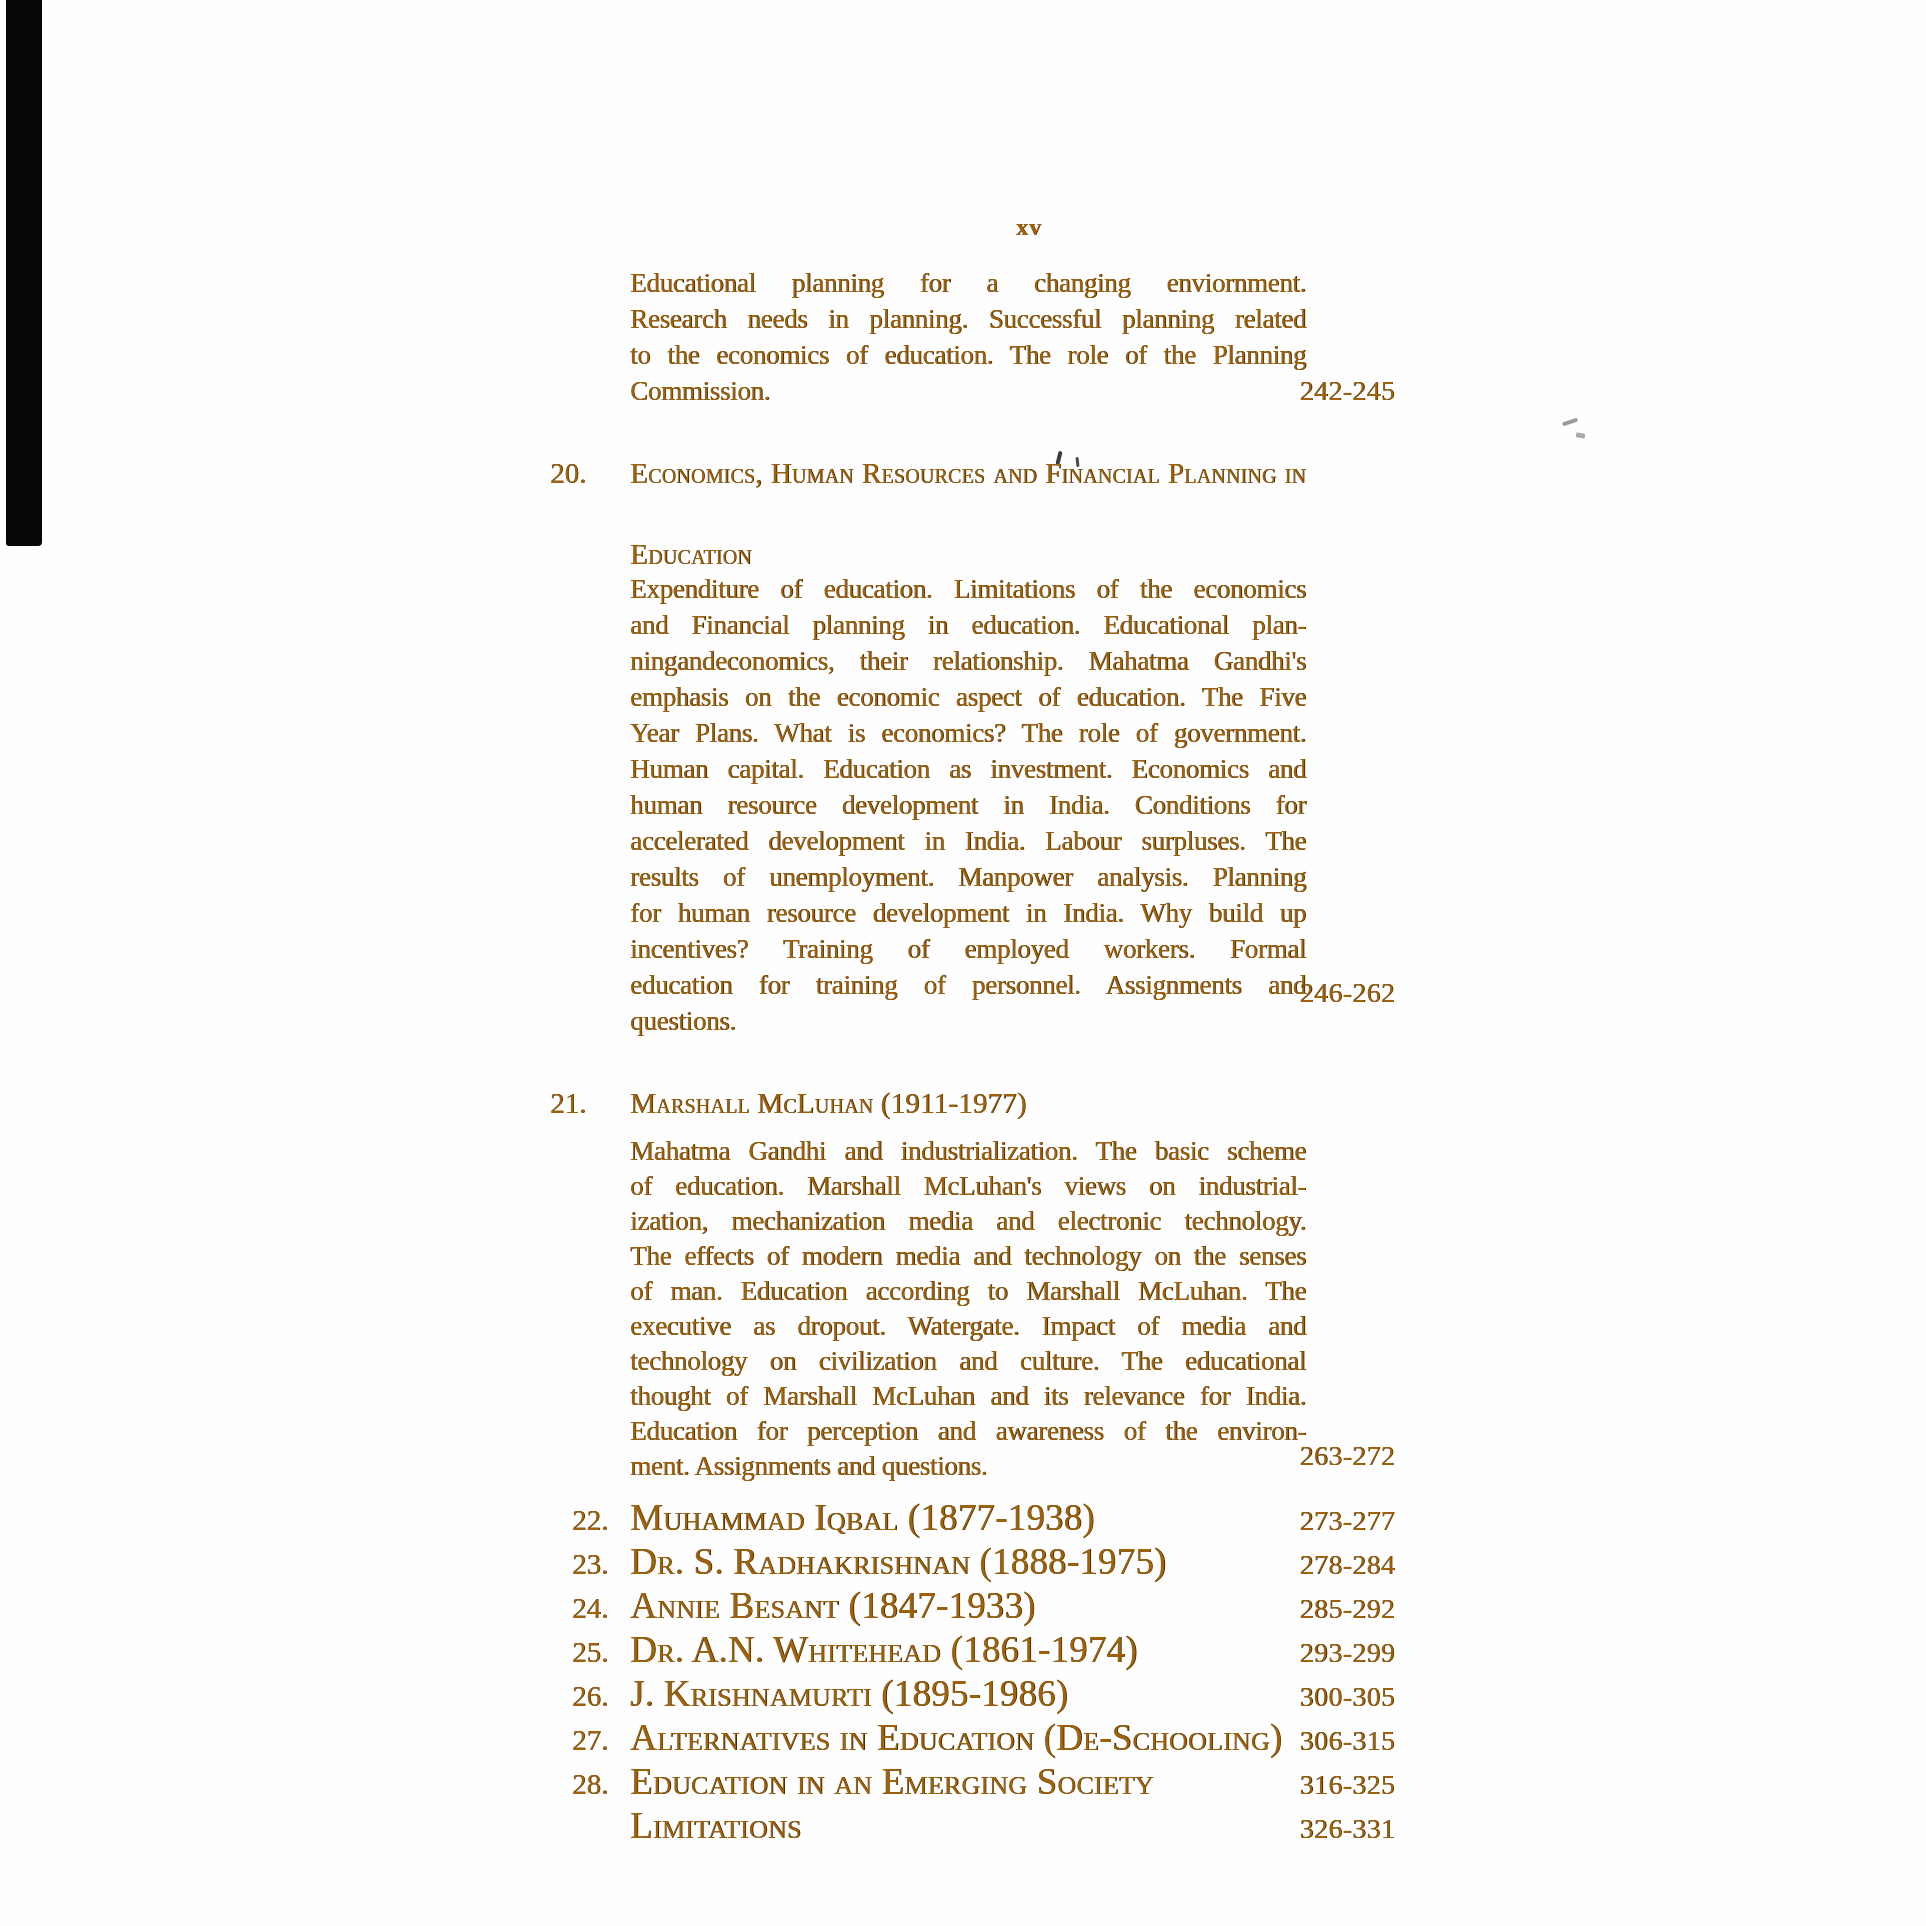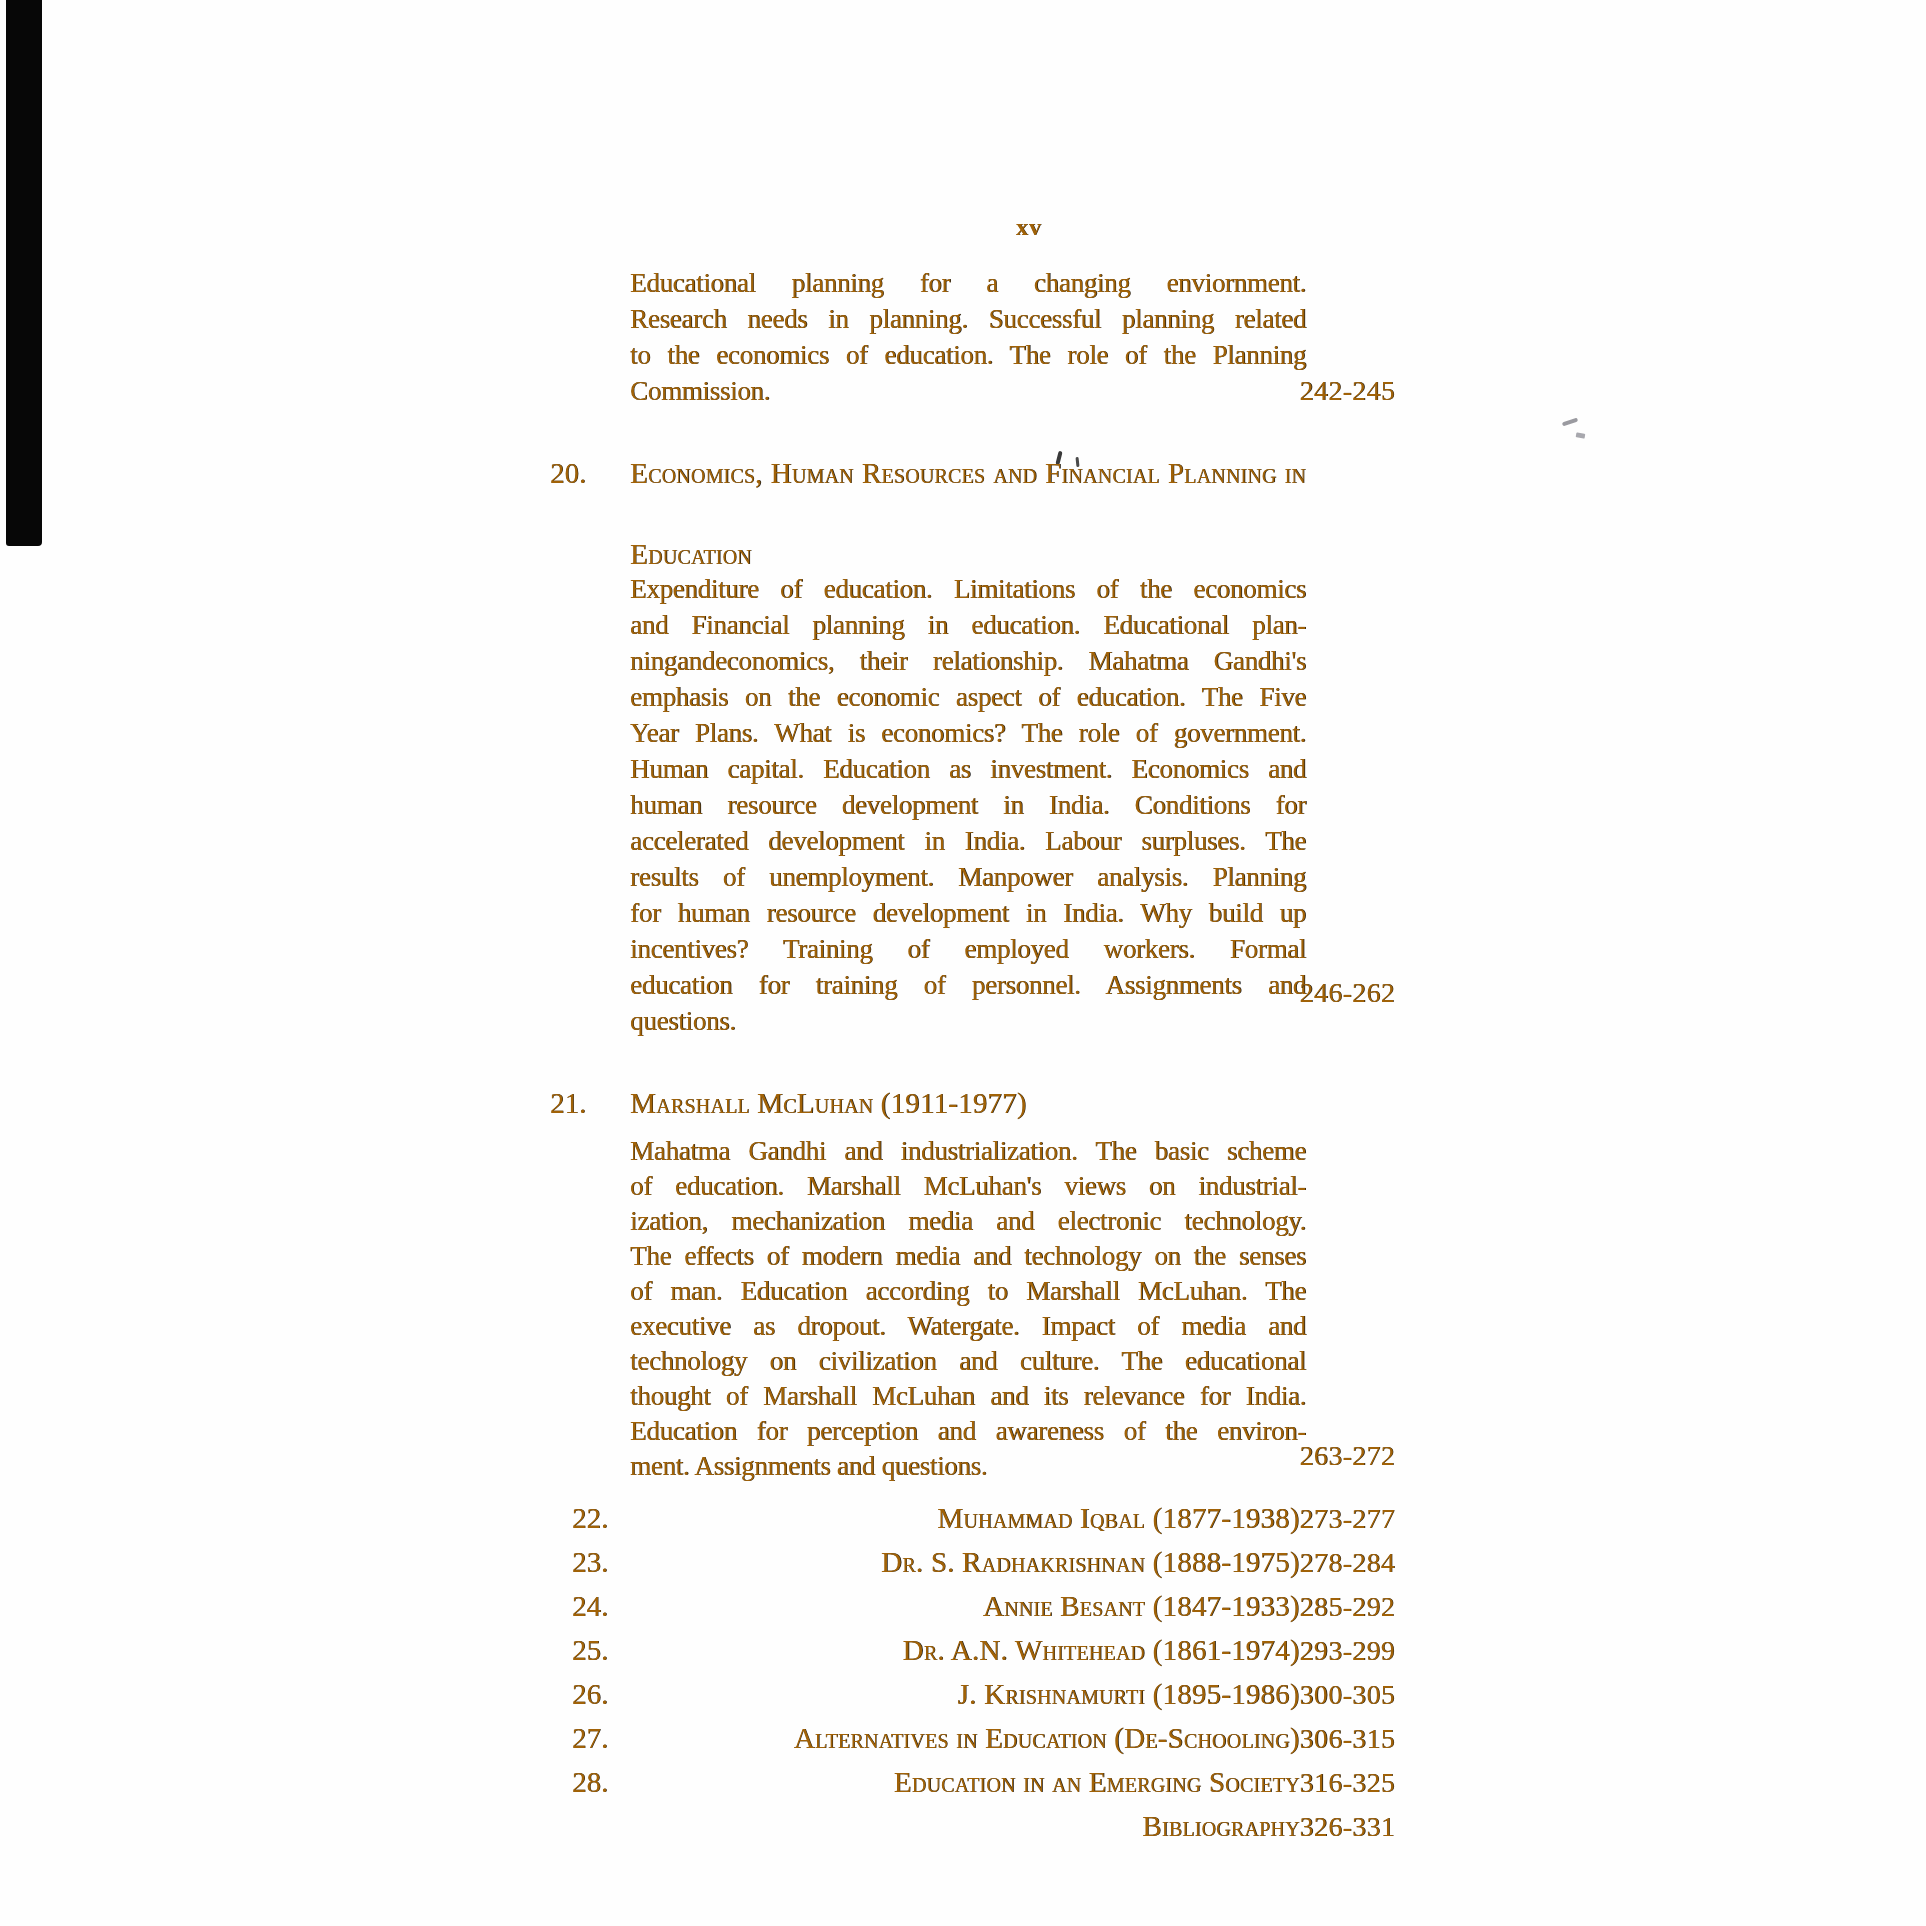--- a/index.html
+++ b/index.html
@@ -93,23 +93,22 @@
   .row {
     display: grid;
     grid-template-columns: 80px 1fr auto;
     align-items: baseline;
     height: 44px;
     line-height: 44px;
   }
   .row .entry-num { position: static; line-height: 44px; }
   .row-title {
     font-variant: small-caps;
-    font-size: 29px;
+    font-size: 37px;
     letter-spacing: 0.2px;
-    text-align: right;
   }
   .row .pages { text-align: right; }
 </style>
 </head>
 <body>
 
 <div class="page">
   <div class="scan-bar"></div>
   <div class="speck speck-1"></div>
   <div class="speck speck-2"></div>
@@ -202,20 +201,20 @@
             <div class="row-title ink">Alternatives in Education (De-Schooling)</div>
             <div class="pages ink">306-315</div>
           </div>
           <div class="row">
             <div class="entry-num ink">28.</div>
             <div class="row-title ink">Education in an Emerging Society</div>
             <div class="pages ink">316-325</div>
           </div>
           <div class="row">
             <div class="entry-num ink"></div>
-            <div class="row-title ink">Bibliography</div>
+            <div class="row-title ink">Limitations</div>
             <div class="pages ink">326-331</div>
           </div>
         </div>
       </div>
   </div>
 </div>
 
 
 </body></html>

